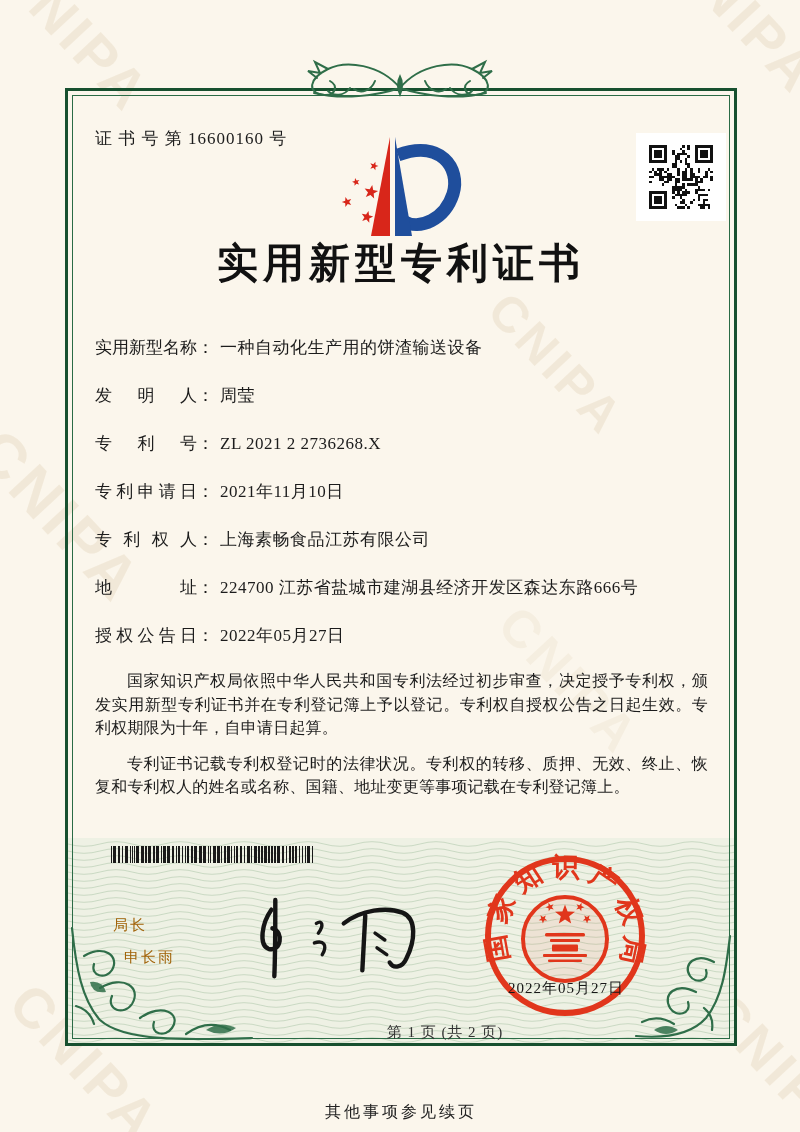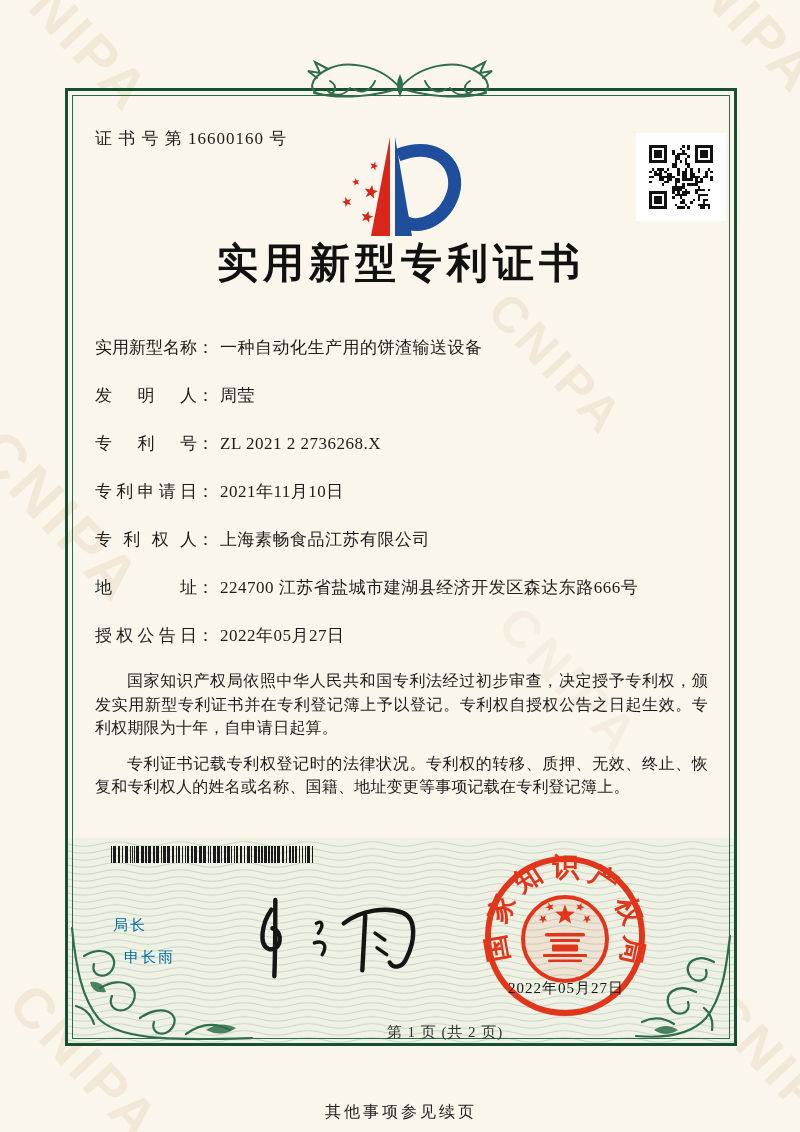--- a/index.html
+++ b/index.html
@@ -45,21 +45,21 @@
   .flabel{display:inline-block; width:102px; text-align:justify; text-align-last:justify; vertical-align:top;}
   .fcolon{display:inline-block; margin-right:6px;}
   .fvalue{letter-spacing:.5px;}
   .fpair2{position:absolute; left:325px; top:0;}
   
   .paras{position:absolute; left:95px; top:657px; width:613px; z-index:3;}
   .paras p{margin:12px 0 3px 0; font-size:16px; line-height:23.5px; text-align:justify; text-indent:2em; letter-spacing:.2px;}
   
   .barcode{position:absolute; left:111px; top:846px; z-index:3;}
   .sig{position:absolute; z-index:3; font-family:"Liberation Sans","DejaVu Sans",sans-serif;
-       font-size:15px; letter-spacing:2px; color:#0369a1; font-weight:500;}
+       font-size:15px; letter-spacing:2px; color:#a16207; font-weight:500;}
   .sig-title{left:113px; top:916px;}
   .sig-name{left:124px; top:948px;}
   .sig-svg{position:absolute; left:238px; top:896px; z-index:3;}
   .seal{position:absolute; left:482px; top:853px; width:166px; height:166px; z-index:4; opacity:.95;}
   .seal-date{
     position:absolute; left:488px; top:979px; width:156px; text-align:center;
     font-size:15px; letter-spacing:1px; color:#171717; z-index:5; white-space:nowrap;
   }
   .page-num{position:absolute; left:65px; top:1023px; width:760px; text-align:center; font-size:15px; color:#333; z-index:3; letter-spacing:1px;}
   .cont-note{position:absolute; left:65px; top:1102px; width:672px; text-align:center; font-size:16px; letter-spacing:3px; color:#222; z-index:3;}

